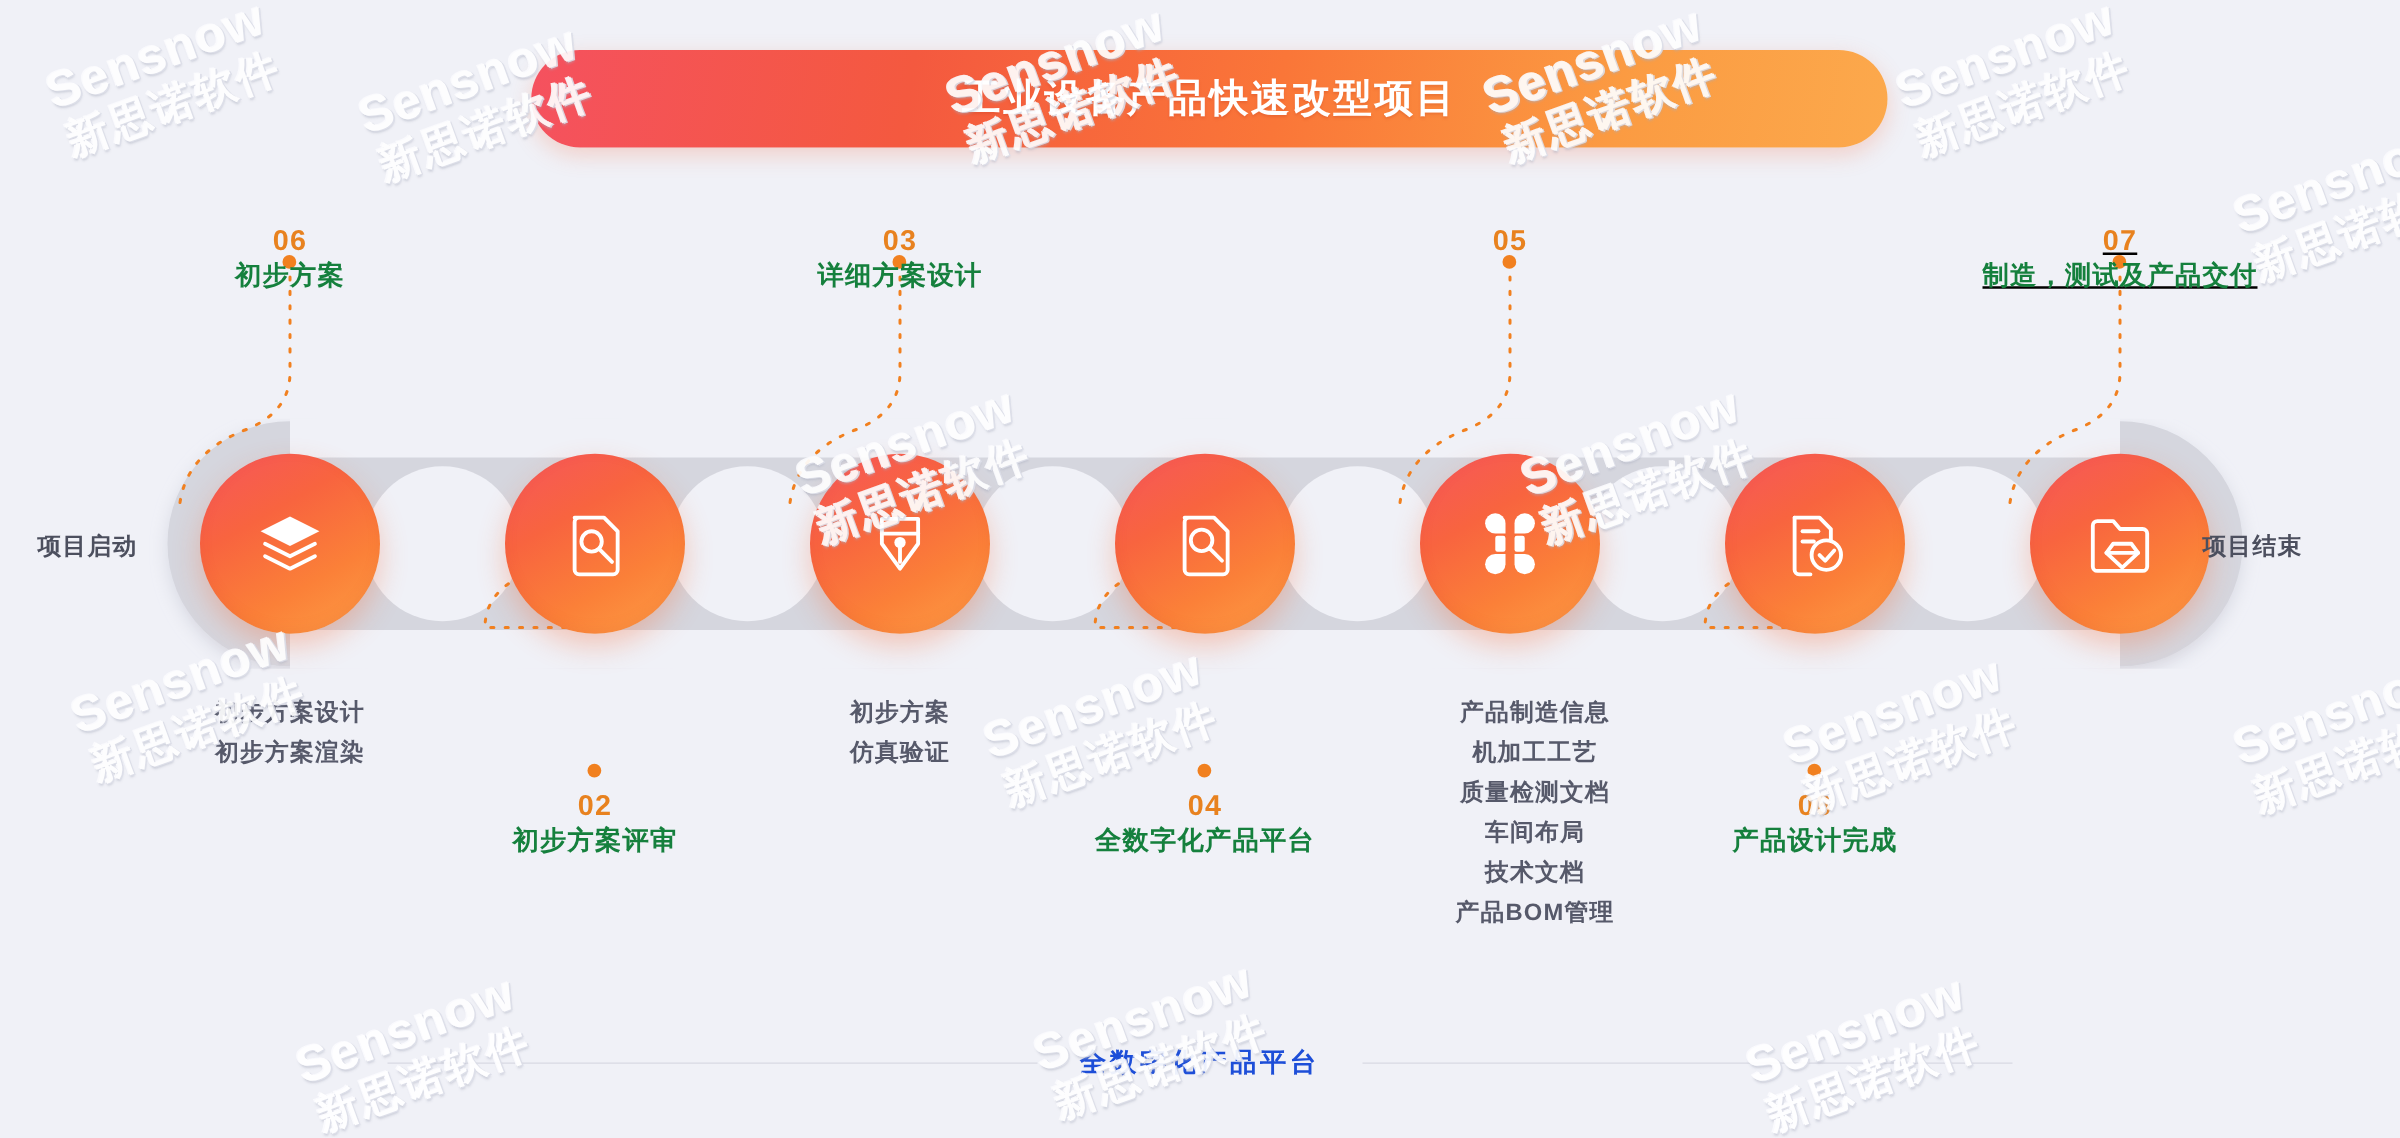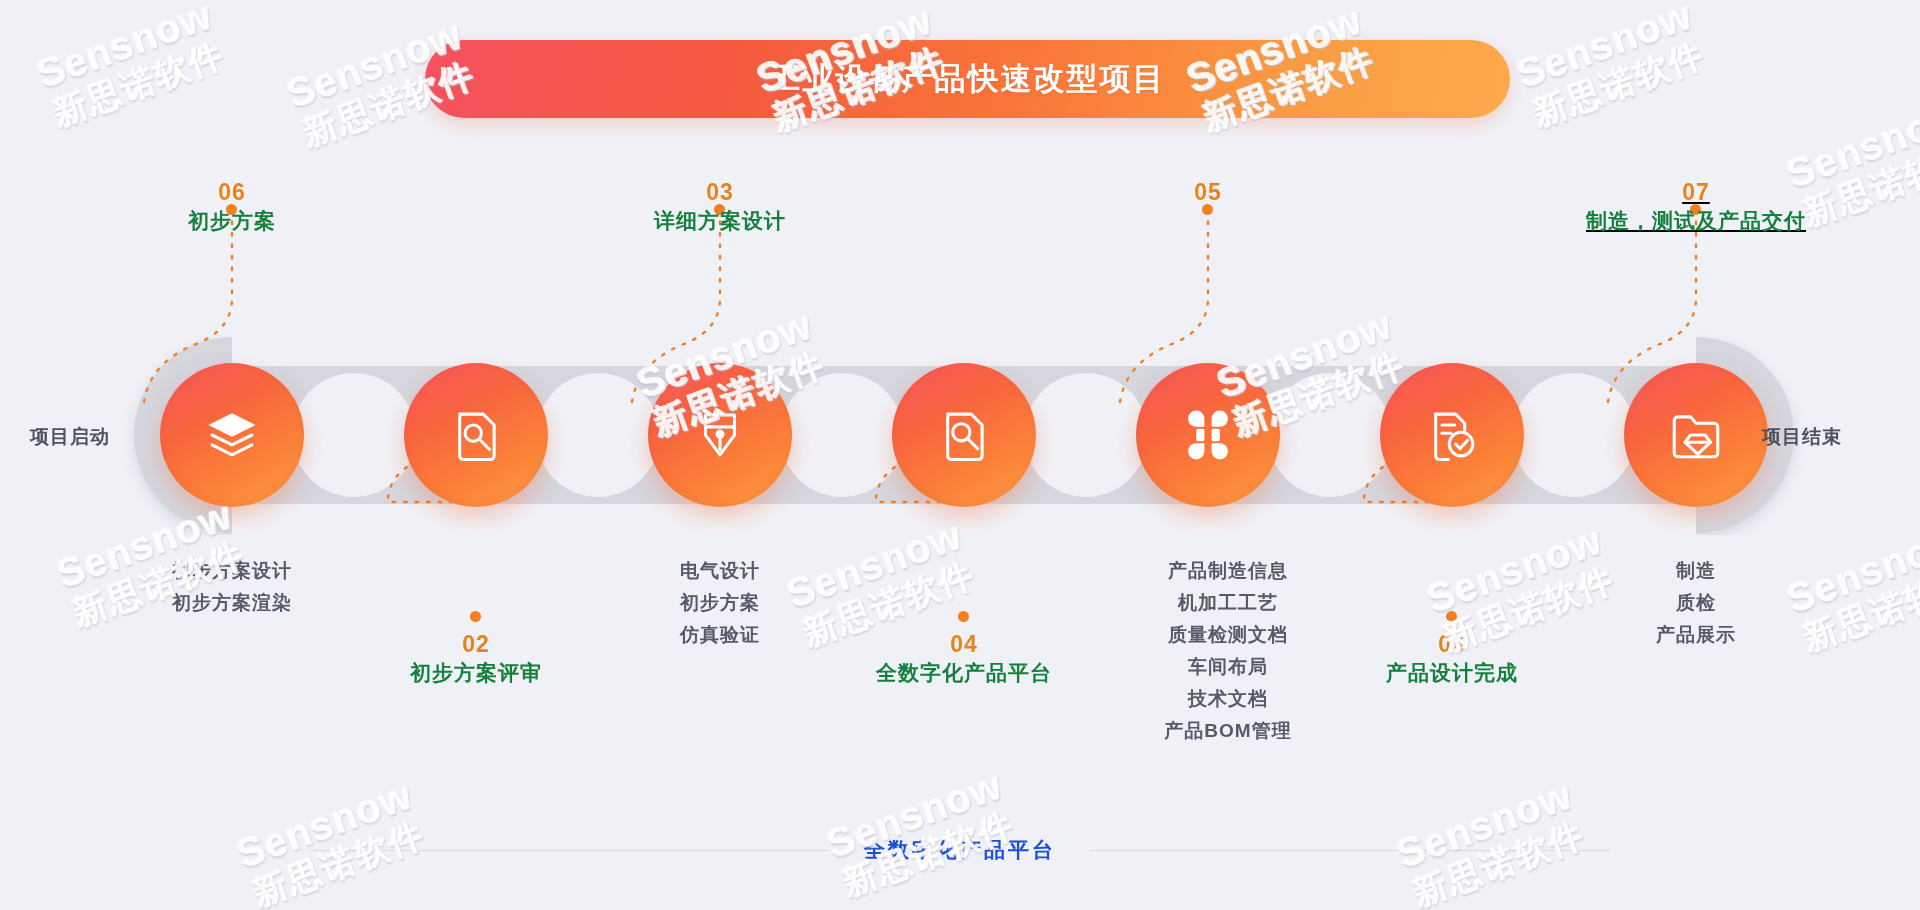--- a/index.html
+++ b/index.html
@@ -284,39 +284,33 @@
     <div class="step-num">06</div>
     <div class="step-name">产品设计完成</div>
   </div>
 
   <div class="detail" style="left:82px;top:555px;width:300px;">
     <div>初步方案设计</div>
     <div>初步方案渲染</div>
   </div>
 
   <div class="detail" style="left:570px;top:555px;width:300px;">
-    <div>电气设计</div>
     <div>初步方案</div>
     <div>仿真验证</div>
   </div>
 
   <div class="detail" style="left:1078px;top:555px;width:300px;">
     <div>产品制造信息</div>
     <div>机加工工艺</div>
     <div>质量检测文档</div>
     <div>车间布局</div>
     <div>技术文档</div>
     <div>产品BOM管理</div>
   </div>
 
-  <div class="detail" style="left:1546px;top:555px;width:300px;">
-    <div>制造</div>
-    <div>质检</div>
-    <div>产品展示</div>
-  </div>
 
   <div class="footer">
     <div class="foot-rule"></div>
     <div class="foot-text">全数字化产品平台</div>
     <div class="foot-rule"></div>
   </div>
 
   <div class="wm-layer">
     <div class="wm" style="left:40px;top:20px;">
         <span class="w1">Sensnow</span>

